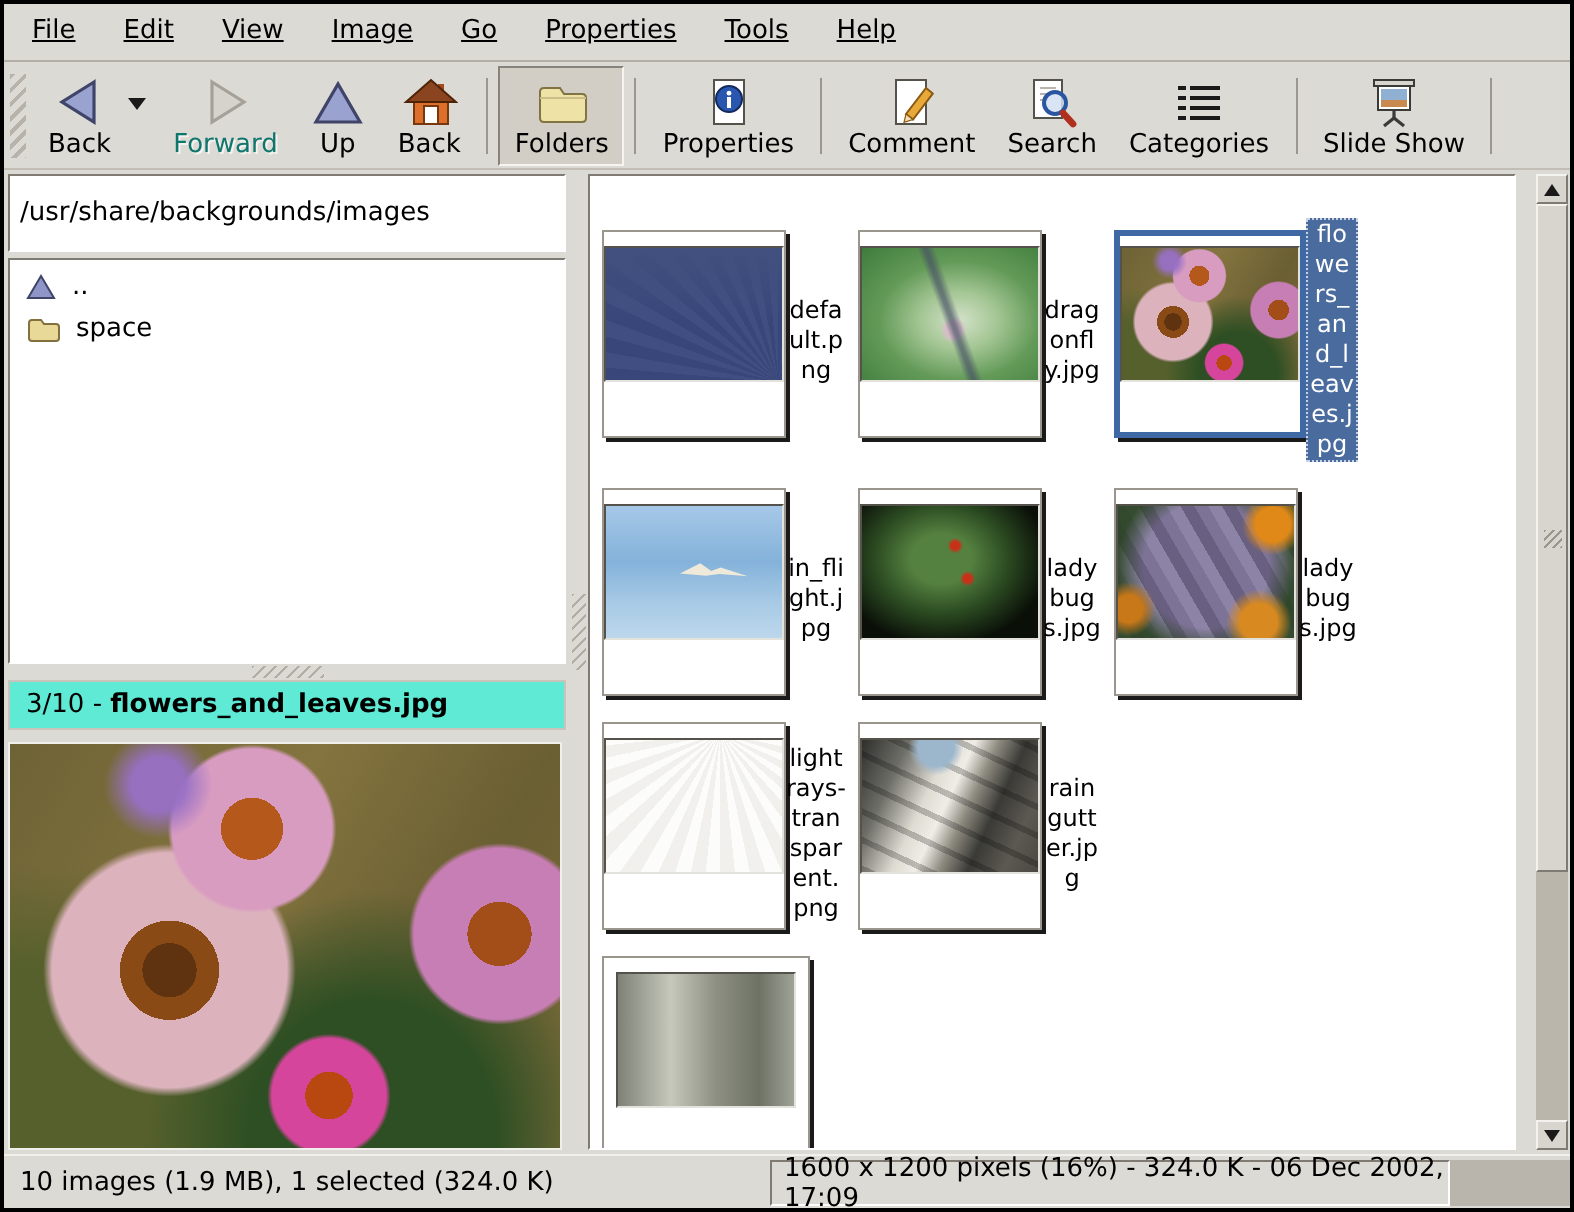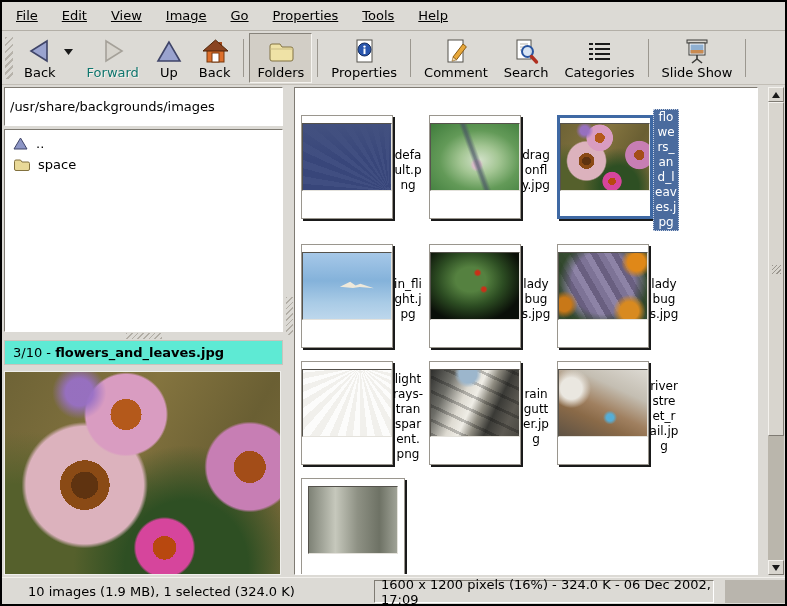--- a/index.html
+++ b/index.html
@@ -70,22 +70,22 @@
   .sb-trough { flex:1 1 auto; background:#bab6ac; position:relative; }
   .sb-thumb { position:absolute; left:0; top:0; width:100%; height:73%;
               background:#d8d5ce; border:1px solid; border-color:#f4f2ee #7f7b73 #7f7b73 #f4f2ee;
               display:flex; align-items:center; justify-content:center; }
   .sb-grip { width:9px; height:9px;
              background:repeating-linear-gradient(135deg,#9a968e 0 1px,#d8d5ce 1px 3px); }
 
   
   .statusbar { height:27px; flex:0 0 27px; border-top:1px solid #f2f0ec; background:#dcdad5;
                position:relative; display:flex; align-items:center; }
-  .status-left { padding-left:26px; font-size:13px; }
-  .status-right-box { position:absolute; left:372px; top:2px; width:340px; height:23px;
+  .status-left { padding-left:8px; font-size:13px; }
+  .status-right-box { position:absolute; left:383px; top:2px; width:340px; height:23px;
                border:1px solid; border-color:#7f7b73 #fff #fff #7f7b73;
                display:flex; align-items:center; padding-left:6px; font-size:13px; background:#dcdad5; }
   .status-filler { position:absolute; left:723px; right:0; top:2px; height:23px; background:#b9b5ad; }
 
   
   .art-default { background:
       linear-gradient(180deg,#42507f 0%,rgba(66,80,127,0) 55%),
       repeating-conic-gradient(from 225deg at 98% 102%, #404e81 0 5deg, #38467a 5deg 10deg);
       background-color:#3c4a7c; }
   .art-dragonfly { background:
@@ -364,26 +364,20 @@
               <div class="timg art-lightrays"></div>
             </div>
           <div class="tlabel">lightrays-transparent.png</div>
         </div>
         <div class="cell">
           <div class="card">
               <div class="timg art-raingutter"></div>
             </div>
           <div class="tlabel">raingutter.jpg</div>
         </div>
-        <div class="cell">
-          <div class="card">
-              <div class="timg art-riverstreet"></div>
-            </div>
-          <div class="tlabel">riverstreet_rail.jpg</div>
-        </div>
       </div>
       <div class="trow">
         <div class="cell">
           <div class="card">
               <div class="timg art-partial"></div>
             </div>
         </div>
       </div>
     </div>
 

